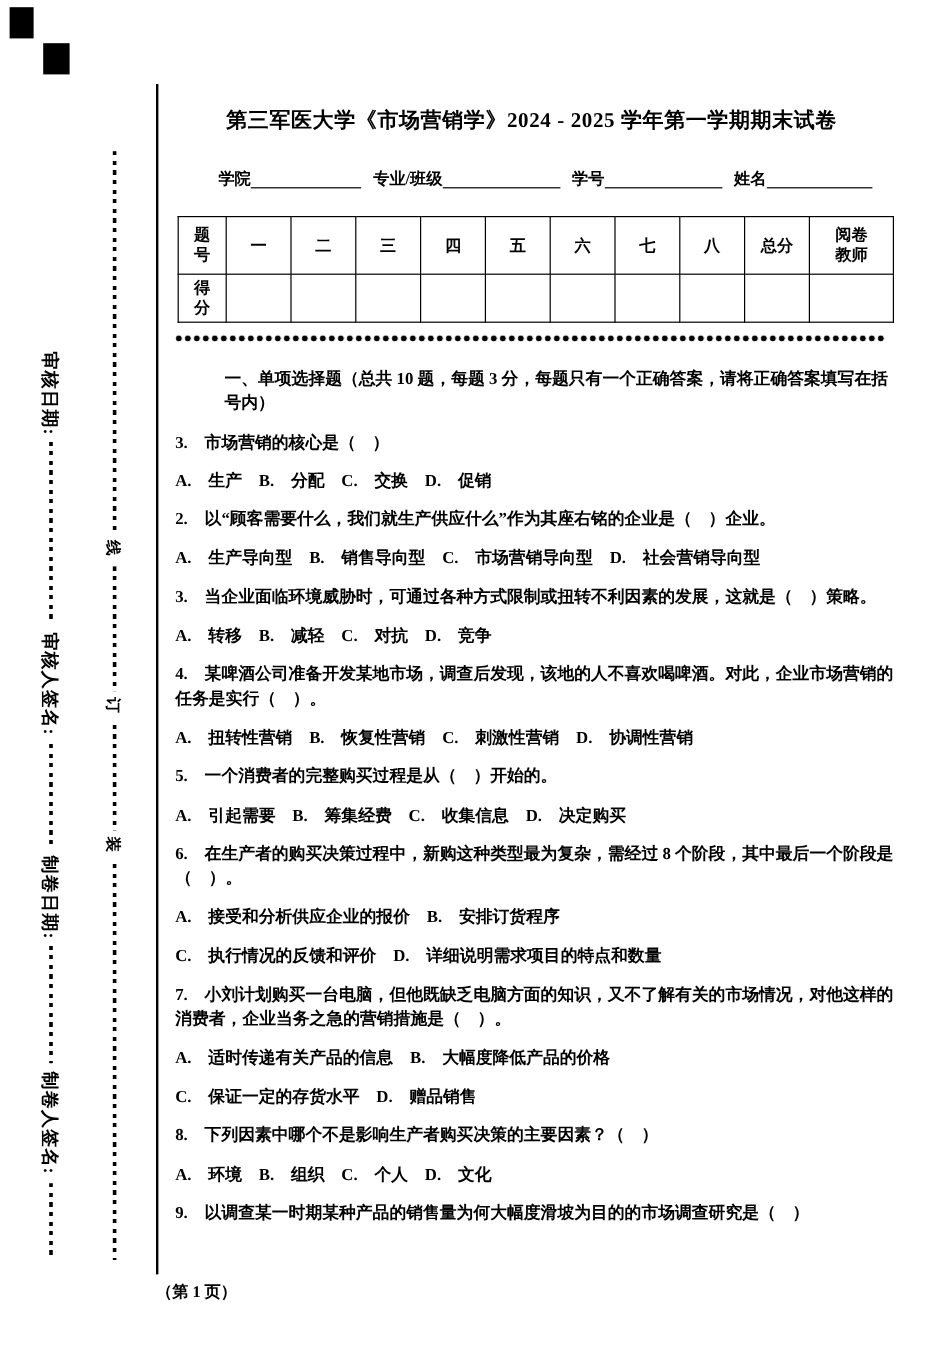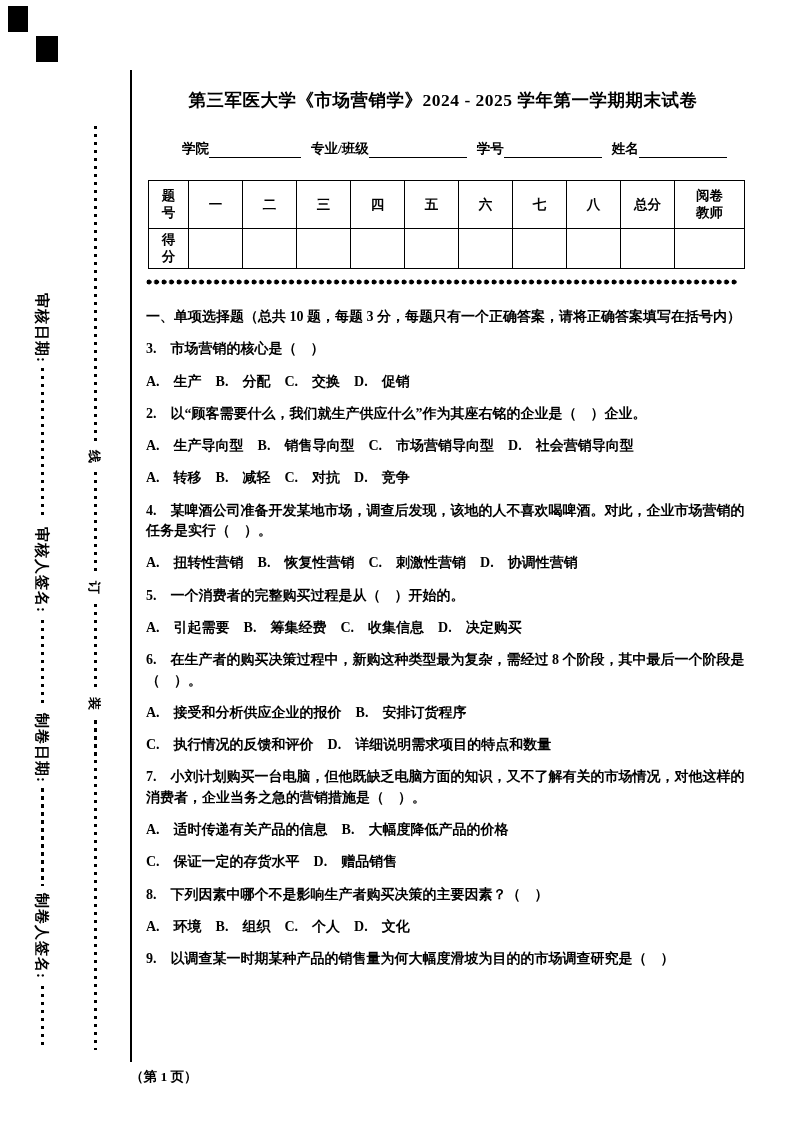--- a/index.html
+++ b/index.html
@@ -46,21 +46,21 @@
   }
   .title {
     text-align:center;
     font-size:17.5px;
     font-weight:bold;
     margin-top:8px;
     letter-spacing:0.5px;
     white-space:nowrap;
   }
   .form-row {
-    display:flex; align-items:center;
+    display:flex; align-items:flex-start;
     margin:28px 0 0 36px;
     font-size:13.5px; font-weight:bold;
   }
   .form-row .lbl { margin-left:10px; }
   .form-row .lbl:first-child { margin-left:0; }
   .blank { display:inline-block; border-bottom:1.5px solid #000; height:17px; }
   .b1 { width:92px; } .b2 { width:98px; } .b3 { width:98px; } .b4 { width:88px; }
 
   table.score-table {
     border-collapse:collapse;
@@ -85,21 +85,21 @@
     margin-top:10px;
     height:6px;
     width:592px;
     background-image:radial-gradient(circle at 3px 3px,#000 2.3px,transparent 2.7px);
     background-size:7.5px 6px;
     background-repeat:repeat-x;
   }
 
   .qa { font-size:14px; font-weight:600; line-height:1.45; width:600px; }
   .qa p { margin:12px 0; white-space:pre-wrap; }
-  .qa p.section-heading { margin-top:22px; }
+  .qa p.section-heading { margin-top:22px;margin-left:41px; }
 
   .footer {
     position:absolute;
     left:130px; top:1068px;
     width:618px;
     text-align:left;
     font-size:13.5px;
     font-weight:bold;
   }
 </style>
@@ -192,20 +192,21 @@
 
   <div class="qa">
     <p class="section-heading">一、单项选择题（总共 10 题，每题 3 分，每题只有一个正确答案，请将正确答案填写在括号内）</p>
 
     <p>3.　市场营销的核心是（　）</p>
     <p>A.　生产　B.　分配　C.　交换　D.　促销</p>
 
     <p>2.　以“顾客需要什么，我们就生产供应什么”作为其座右铭的企业是（　）企业。</p>
     <p>A.　生产导向型　B.　销售导向型　C.　市场营销导向型　D.　社会营销导向型</p>
 
+    <p>3.　当企业面临环境威胁时，可通过各种方式限制或扭转不利因素的发展，这就是（　）策略。</p>
     <p>A.　转移　B.　减轻　C.　对抗　D.　竞争</p>
 
     <p>4.　某啤酒公司准备开发某地市场，调查后发现，该地的人不喜欢喝啤酒。对此，企业市场营销的任务是实行（　）。</p>
     <p>A.　扭转性营销　B.　恢复性营销　C.　刺激性营销　D.　协调性营销</p>
 
     <p>5.　一个消费者的完整购买过程是从（　）开始的。</p>
     <p>A.　引起需要　B.　筹集经费　C.　收集信息　D.　决定购买</p>
 
     <p>6.　在生产者的购买决策过程中，新购这种类型最为复杂，需经过 8 个阶段，其中最后一个阶段是（　）。</p>
     <p>A.　接受和分析供应企业的报价　B.　安排订货程序</p>

